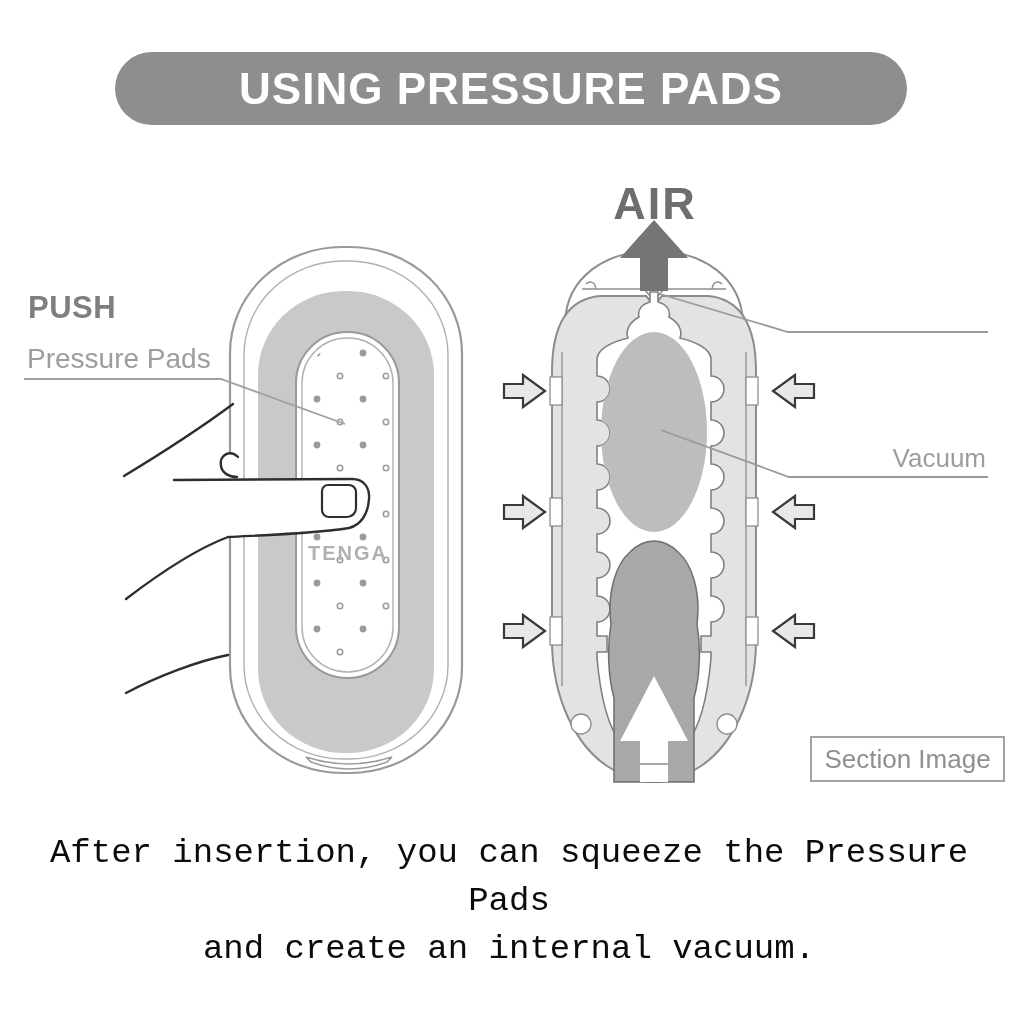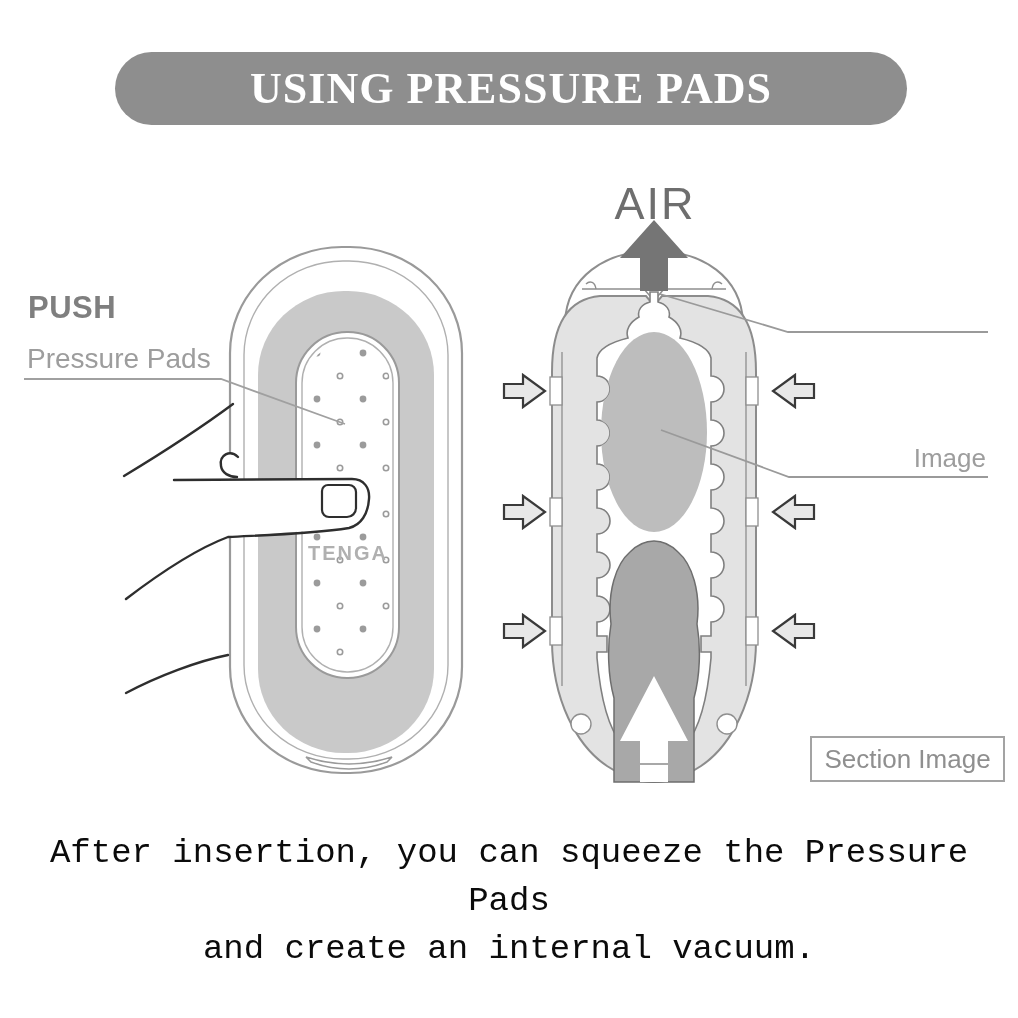--- a/index.html
+++ b/index.html
@@ -3,29 +3,29 @@
 <meta charset="utf-8">
 <style>
   html,body{margin:0;padding:0;background:#ffffff;}
   #stage{
     position:relative;width:1018px;height:1018px;background:#ffffff;overflow:hidden;
     font-family:"Liberation Sans", sans-serif;
   }
   .abs{position:absolute;}
   #banner{
     left:115px;top:52px;width:792px;height:73px;border-radius:37px;
-    background:#8e8e8e;display:flex;align-items:center;justify-content:center;font-family:Liberation Serif, serif;
+    background:#8e8e8e;display:flex;align-items:center;justify-content:center;
   }
   #banner .t{
     color:#ffffff;font-size:44px;font-weight:bold;letter-spacing:1px;
   }
   #art{left:0;top:0;width:1018px;height:1018px;}
   .push{left:28px;top:290px;font-size:31px;font-weight:bold;color:#7f7f7f;letter-spacing:0.5px;}
   .pads{left:27px;top:343px;font-size:28px;color:#9d9d9d;}
-  .air{left:600px;top:178px;width:110px;text-align:center;font-size:45px;font-weight:normal;color:#6e6e6e;letter-spacing:2px;}
+  .air{left:600px;top:178px;width:110px;text-align:center;font-size:45px;font-weight:bold;color:#6e6e6e;letter-spacing:2px;}
   .valve{left:790px;top:298px;width:196px;text-align:right;font-size:26px;color:#9d9d9d;}
   .vacuum{left:790px;top:443px;width:196px;text-align:right;font-size:26px;color:#9d9d9d;}
   .sectionbox{
     left:810px;top:736px;width:191px;height:42px;border:2px solid #a3a3a3;
     display:flex;align-items:center;justify-content:center;
     font-size:26px;color:#8f8f8f;background:#ffffff;
   }
   #caption{
     left:0;top:829px;width:1018px;text-align:center;color:#0b0b0b;
     font-size:34px;line-height:48px;font-family:Liberation Mono, monospace;
@@ -108,21 +108,21 @@
       <path d="M 814,624 L 795,624 L 795,615 L 773,631 L 795,647 L 795,638 L 814,638 Z"></path>
     </g>
 
     <path d="M 660,294 L 788,332 L 988,332" fill="none" stroke="#9a9a9a" stroke-width="1.8"></path>
     <path d="M 661,430 L 789,477 L 988,477" fill="none" stroke="#9a9a9a" stroke-width="1.8"></path>
   </svg>
 
   <div class="abs push">PUSH</div>
   <div class="abs pads">Pressure Pads</div>
   <div class="abs air">AIR</div>
-  <div class="abs vacuum">Image</div>
+  <div class="abs vacuum">Vacuum</div>
   <div class="abs sectionbox">Section Image</div>
 
   <div id="caption" class="abs">
     <div>After insertion, you can squeeze the Pressure Pads</div>
     <div>and create an internal vacuum.</div>
   </div>
 
 </div>
 
 </body></html>

